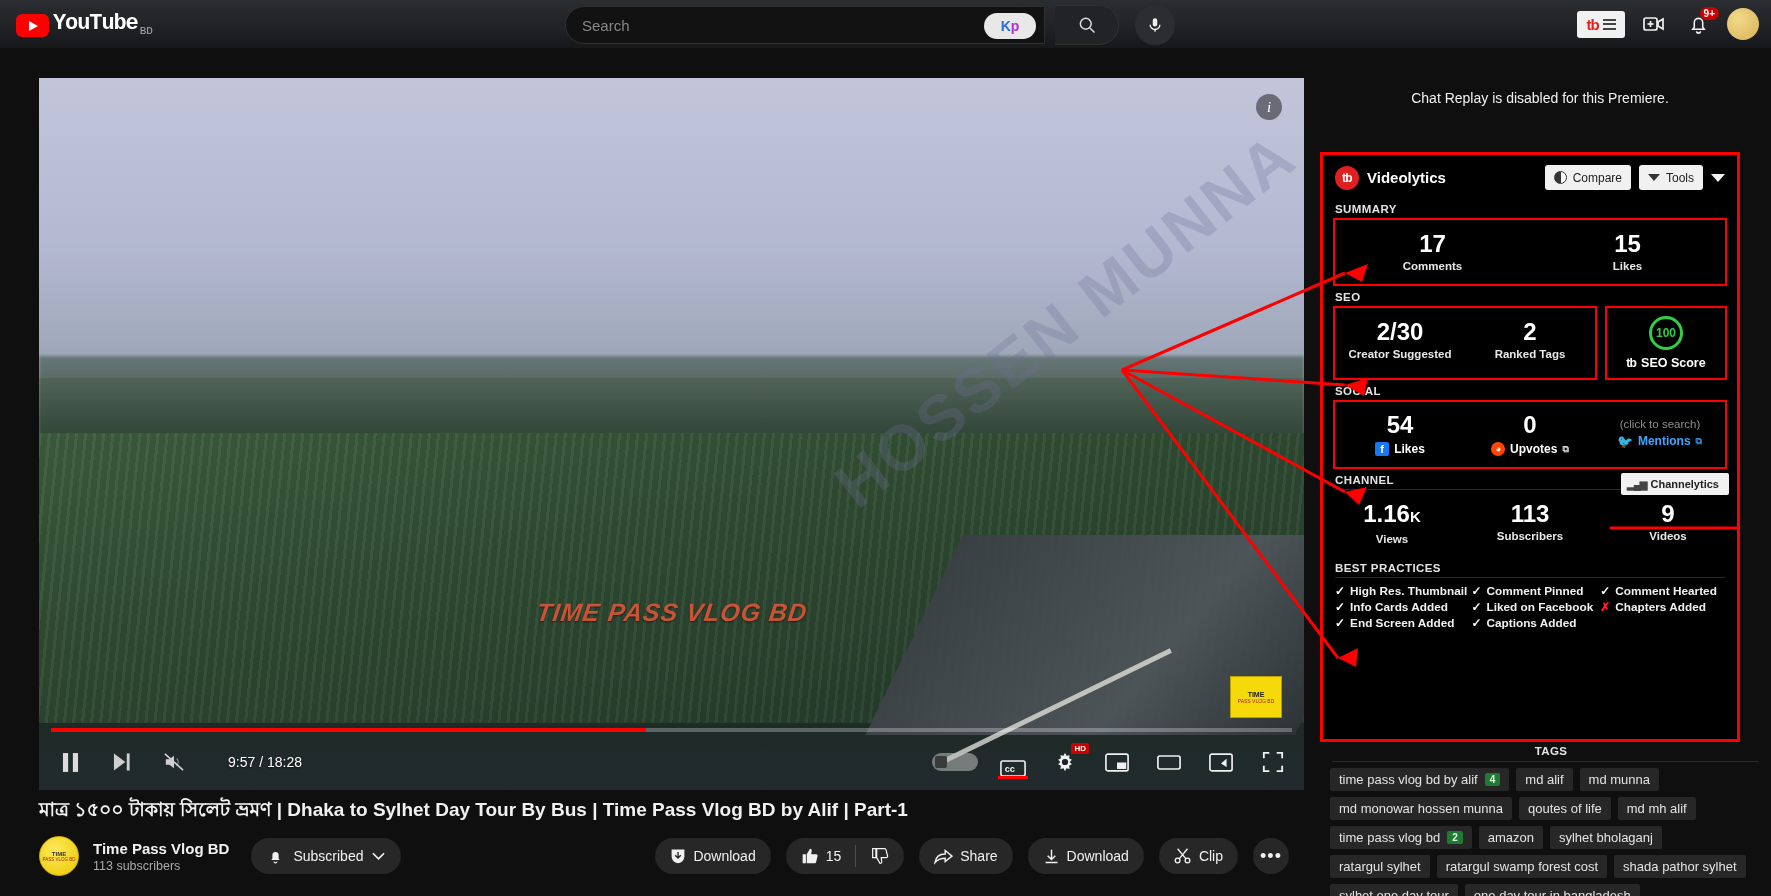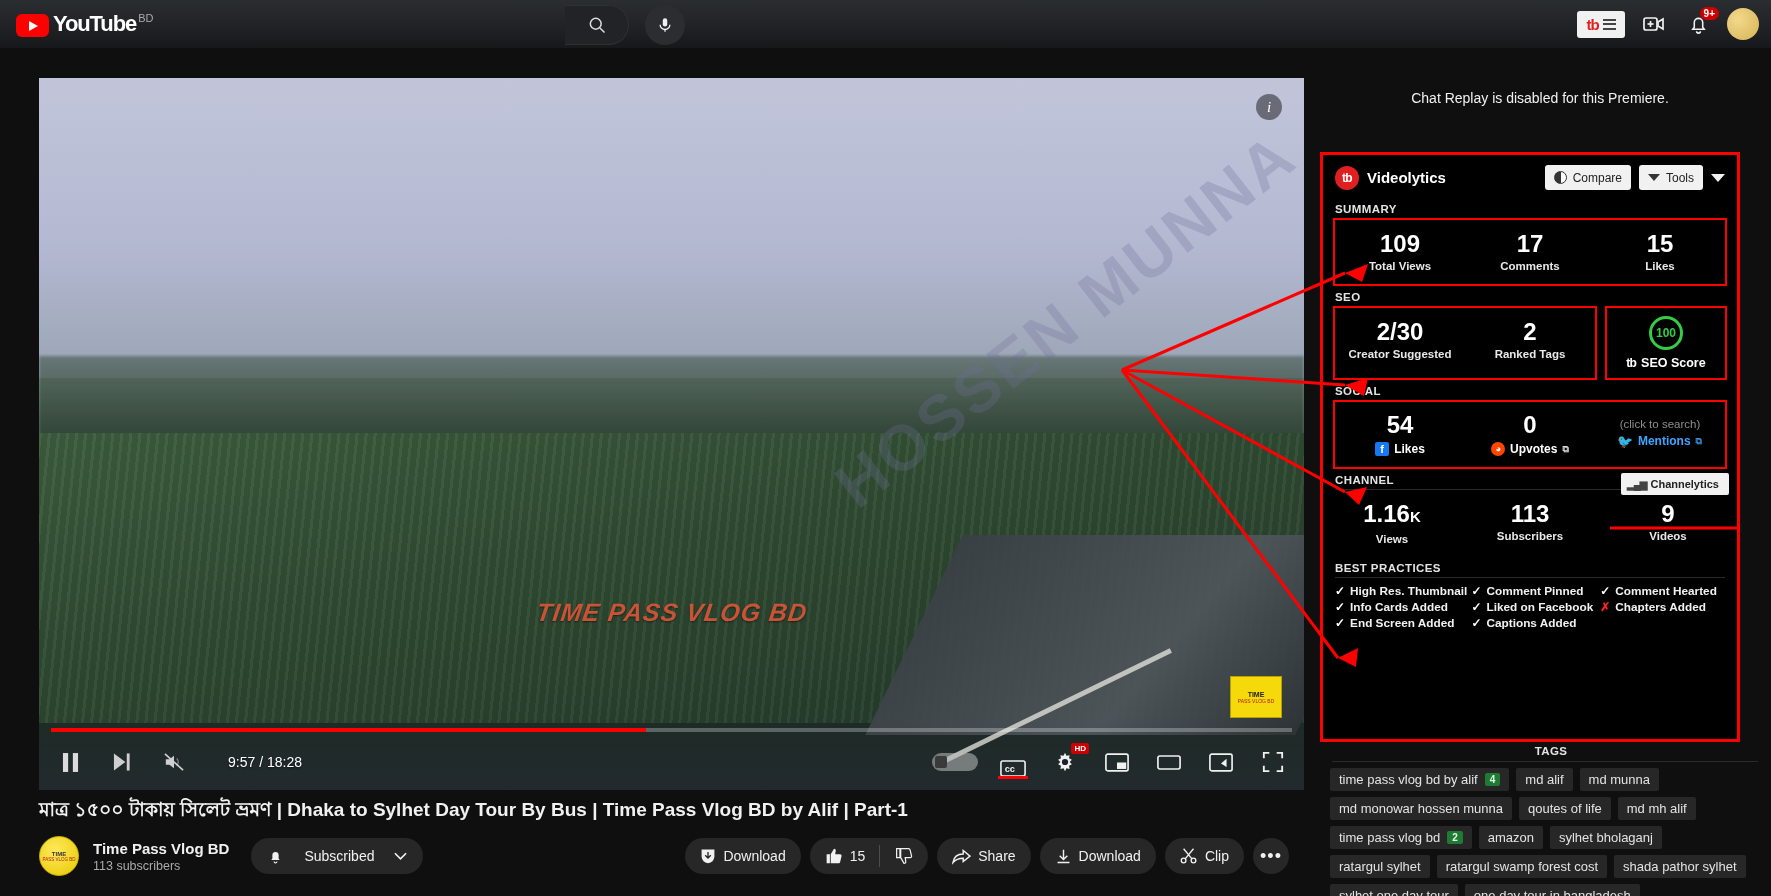--- a/index.html
+++ b/index.html
@@ -9,21 +9,21 @@
     font-family: "Liberation Sans", sans-serif;
     overflow: hidden;
   }
 
   
   .masthead {
     position: absolute; top: 0; left: 0; width: 1771px; height: 48px;
     background: linear-gradient(180deg,#2a2d31 0%, #202124 60%, #17181a 100%);
     display: flex; align-items: center;
   }
-  .yt-logo-wrap { display: flex; align-items: flex-start; margin-left: 16px; }
+  .yt-logo-wrap { display: flex; align-items: flex-end; margin-left: 16px; font-family: Liberation Mono, monospace; }
   .yt-play {
     width: 33px; height: 23px; background: #ff0000; border-radius: 6px;
     display: flex; align-items: center; justify-content: center; margin-top: 3px;
   }
   .yt-play::after {
     content: ""; width: 0; height: 0;
     border-left: 9px solid #fff; border-top: 5.5px solid transparent; border-bottom: 5.5px solid transparent;
     margin-left: 2px;
   }
   .yt-word { color: #fff; font-size: 22px; font-weight: bold; letter-spacing: -1.1px; margin-left: 4px; line-height: 26px; }
@@ -178,24 +178,24 @@
     display:flex; flex-direction:column; align-items:center; justify-content:center;
     border: 1px solid #cbae00;
   }
   .ch-avatar b { font-size:6px; color:#333; }
   .ch-avatar i { font-size:4.5px; color:#b02020; font-style:normal; }
   .ch-text { margin-left: 14px; }
   .ch-name { color:#f1f1f1; font-size:15px; font-weight:bold; }
   .ch-subs { color:#aaa; font-size:12.5px; margin-top:2px; }
   .subscribed-btn {
     margin-left: 22px; height: 36px; border-radius: 18px; background:#272727;
-    display:flex; align-items:center; gap:20px; padding: 0 16px;
+    display:flex; align-items:center; gap:9px; padding: 0 16px;
     color:#f1f1f1; font-size:14px; font-weight:500;
   }
-  .actions { margin-left: auto; display:flex; align-items:center; gap: 9px; }
+  .actions { margin-left: auto; display:flex; align-items:center; gap: 15px; }
   .pill {
     height: 36px; border-radius: 18px; background:#272727;
     display:flex; align-items:center; gap:7px; padding: 0 15px;
     color:#f1f1f1; font-size:14px; font-weight:500; white-space:nowrap;
   }
   .pill-dl-primary { background:#272727; }
   .likegrp { height:36px; border-radius:18px; background:#272727; display:flex; align-items:center; }
   .likegrp .lk { display:flex; align-items:center; gap:7px; padding: 0 14px 0 15px; color:#f1f1f1; font-size:14px; }
   .divider-v { width:1px; height:22px; background:#4d4d4d; }
   .likegrp .dlk { padding: 0 15px; display:flex; align-items:center; }
@@ -292,20 +292,27 @@
 <body>
 
 <div class="masthead">
   <div class="yt-logo-wrap">
     <div class="yt-play"></div>
     <span class="yt-word">YouTube</span>
     <span class="yt-cc">BD</span>
   </div>
 
   <div class="search-zone">
+    <div class="search-box">
+      <span class="search-ph">Search</span>
+      <div class="kp-chip">
+        <span class="kp-k">K</span>
+          <span class="kp-p">p</span>
+      </div>
+    </div>
     <div class="search-btn">
       <svg width="20" height="20" viewBox="0 0 24 24">
           <circle cx="10.5" cy="10.5" r="6.5" fill="none" stroke="#ddd" stroke-width="1.8"></circle>
           <line x1="15.5" y1="15.5" x2="21" y2="21" stroke="#ddd" stroke-width="1.8"></line>
         </svg>
     </div>
     <div class="mic-btn">
       <svg width="18" height="18" viewBox="0 0 24 24">
           <rect x="9" y="3" width="6" height="11" rx="3" fill="#f1f1f1"></rect>
           <path d="M5.5 11.5a6.5 6.5 0 0 0 13 0" fill="none" stroke="#f1f1f1" stroke-width="1.7"></path>
@@ -517,24 +524,20 @@
         <span class="caret-dn"></span>
         <span>Tools</span>
       </div>
       <span class="caret-dn-w"></span>
     </div>
   </div>
 
   <div class="sec-label">SUMMARY</div>
   <div class="hl-box">
     <div class="stat-row" id="summary-row">
-        <div class="stat">
-          <div class="stat-num">109</div>
-          <div class="stat-lbl">Total Views</div>
-        </div>
         <div class="stat">
           <div class="stat-num">17</div>
           <div class="stat-lbl">Comments</div>
         </div>
         <div class="stat">
           <div class="stat-num">15</div>
           <div class="stat-lbl">Likes</div>
         </div>
       </div>
   </div>

